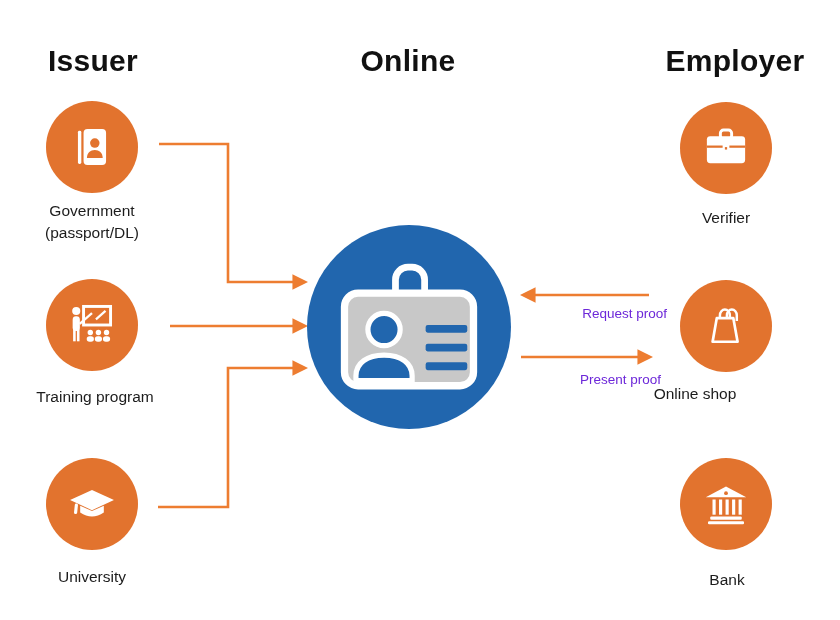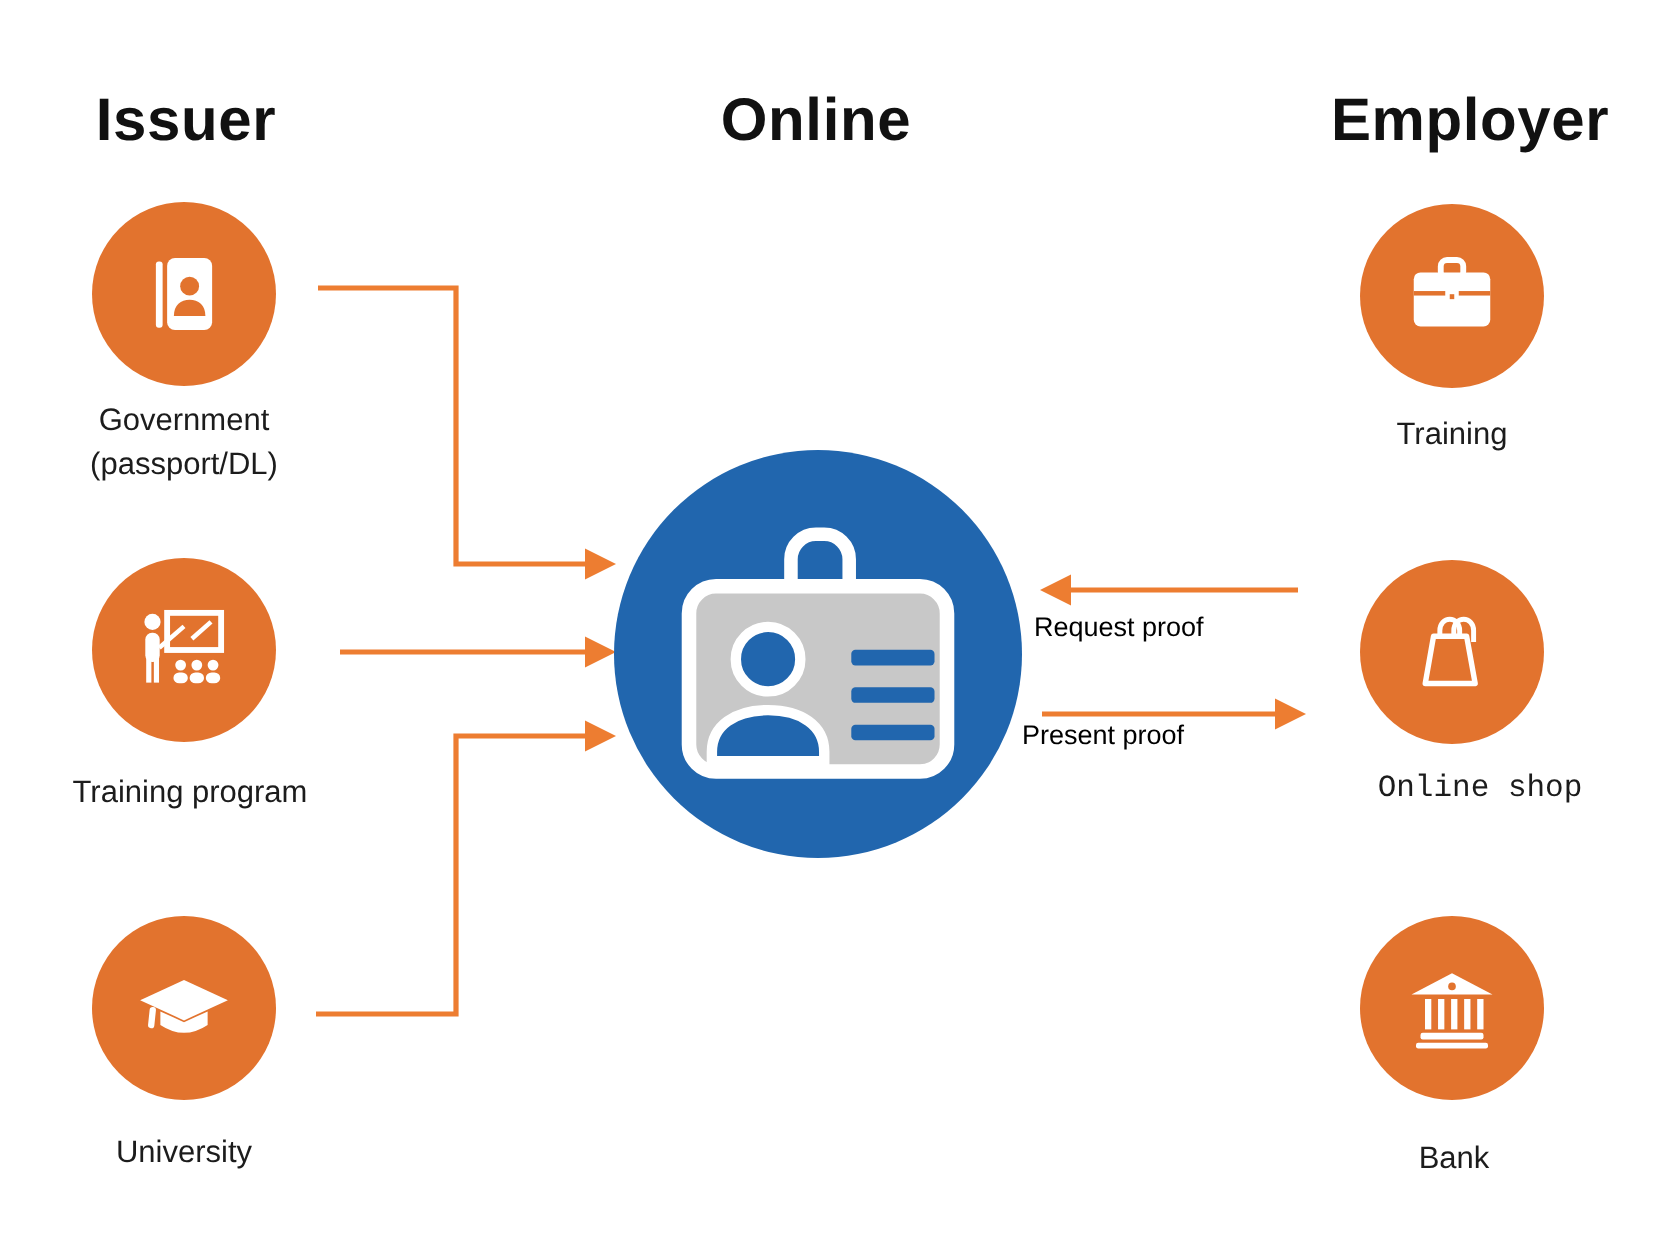--- a/index.html
+++ b/index.html
@@ -27,38 +27,38 @@
   #node-bank{left:680px;top:458px;}
 
   .node-label{
     position:absolute;width:200px;text-align:center;
     font-size:15.5px;line-height:22px;color:#1c1c1c;
   }
   #label-government{left:-8px;top:200px;}
   #label-training{left:-5px;top:386px;}
   #label-university{left:-8px;top:566px;}
   #label-employer{left:626px;top:207px;}
-  #label-shop{left:640px;top:383px;font-family:Liberation Mono, monospace;}
+  #label-shop{left:595px;top:383px;}
   #label-bank{left:627px;top:569px;}
 
   .holder-circle{
     position:absolute;left:307px;top:225px;width:204px;height:204px;
     border-radius:50%;background:#2166AE;
     display:flex;align-items:center;justify-content:center;
   }
   #label-holder-node{left:308px;top:450px;font-size:16px;}
 
   .arrow-layer{position:absolute;left:0;top:0;pointer-events:none;}
 
   .flow-label{
-    position:absolute;width:150px;text-align:left;
-    font-size:13.5px;color:#000000;
+    position:absolute;width:150px;text-align:right;
+    font-size:13.5px;color:#6d28d9;
   }
   #label-request{left:517px;top:306px;}
-  #label-present{left:511px;top:360px;}
+  #label-present{left:511px;top:372px;}
 </style>
 </head>
 <body>
 
 <div class="canvas">
 
   <div class="hdr" id="hdr-issuer">Issuer</div>
   <div class="hdr" id="hdr-holder">Online</div>
   <div class="hdr" id="hdr-verifier">Employer</div>
 
@@ -144,21 +144,21 @@
   <div class="node" id="node-employer">
     <svg width="54" height="54" viewBox="0 0 48 48">
       <rect x="19" y="8" width="10" height="8" rx="2.8" fill="none" stroke="#fff" stroke-width="2.6"></rect>
       <rect x="7" y="13.5" width="34" height="24" rx="3" fill="#fff"></rect>
       <rect x="7" y="21.8" width="34" height="2" fill="#E2732E"></rect>
       <rect x="21" y="19.5" width="6" height="6.5" rx="1.2" fill="#fff"></rect>
       <rect x="23" y="23.2" width="2" height="2.2" fill="#E2732E"></rect>
     </svg>
   </div>
   <div class="node-label" id="label-employer">
-    <div>Training</div>
+    <div>Verifier</div>
   </div>
 
   <div class="node" id="node-shop">
     <svg width="54" height="54" viewBox="0 0 48 48">
       <path d="M15.8 17 h14.7 l3.8 21 h-22.2 z" fill="none" stroke="#fff" stroke-width="2.4" stroke-linejoin="round"></path>
       <path d="M18.6 17 v-2.6 a4.4 5 0 0 1 8.8 0 V17" fill="none" stroke="#fff" stroke-width="2.2"></path>
       <path d="M24.8 17 v-2.6 a4.4 5 0 0 1 8.8 0 V19.5" fill="none" stroke="#fff" stroke-width="2.2"></path>
     </svg>
   </div>
   <div class="node-label" id="label-shop">

